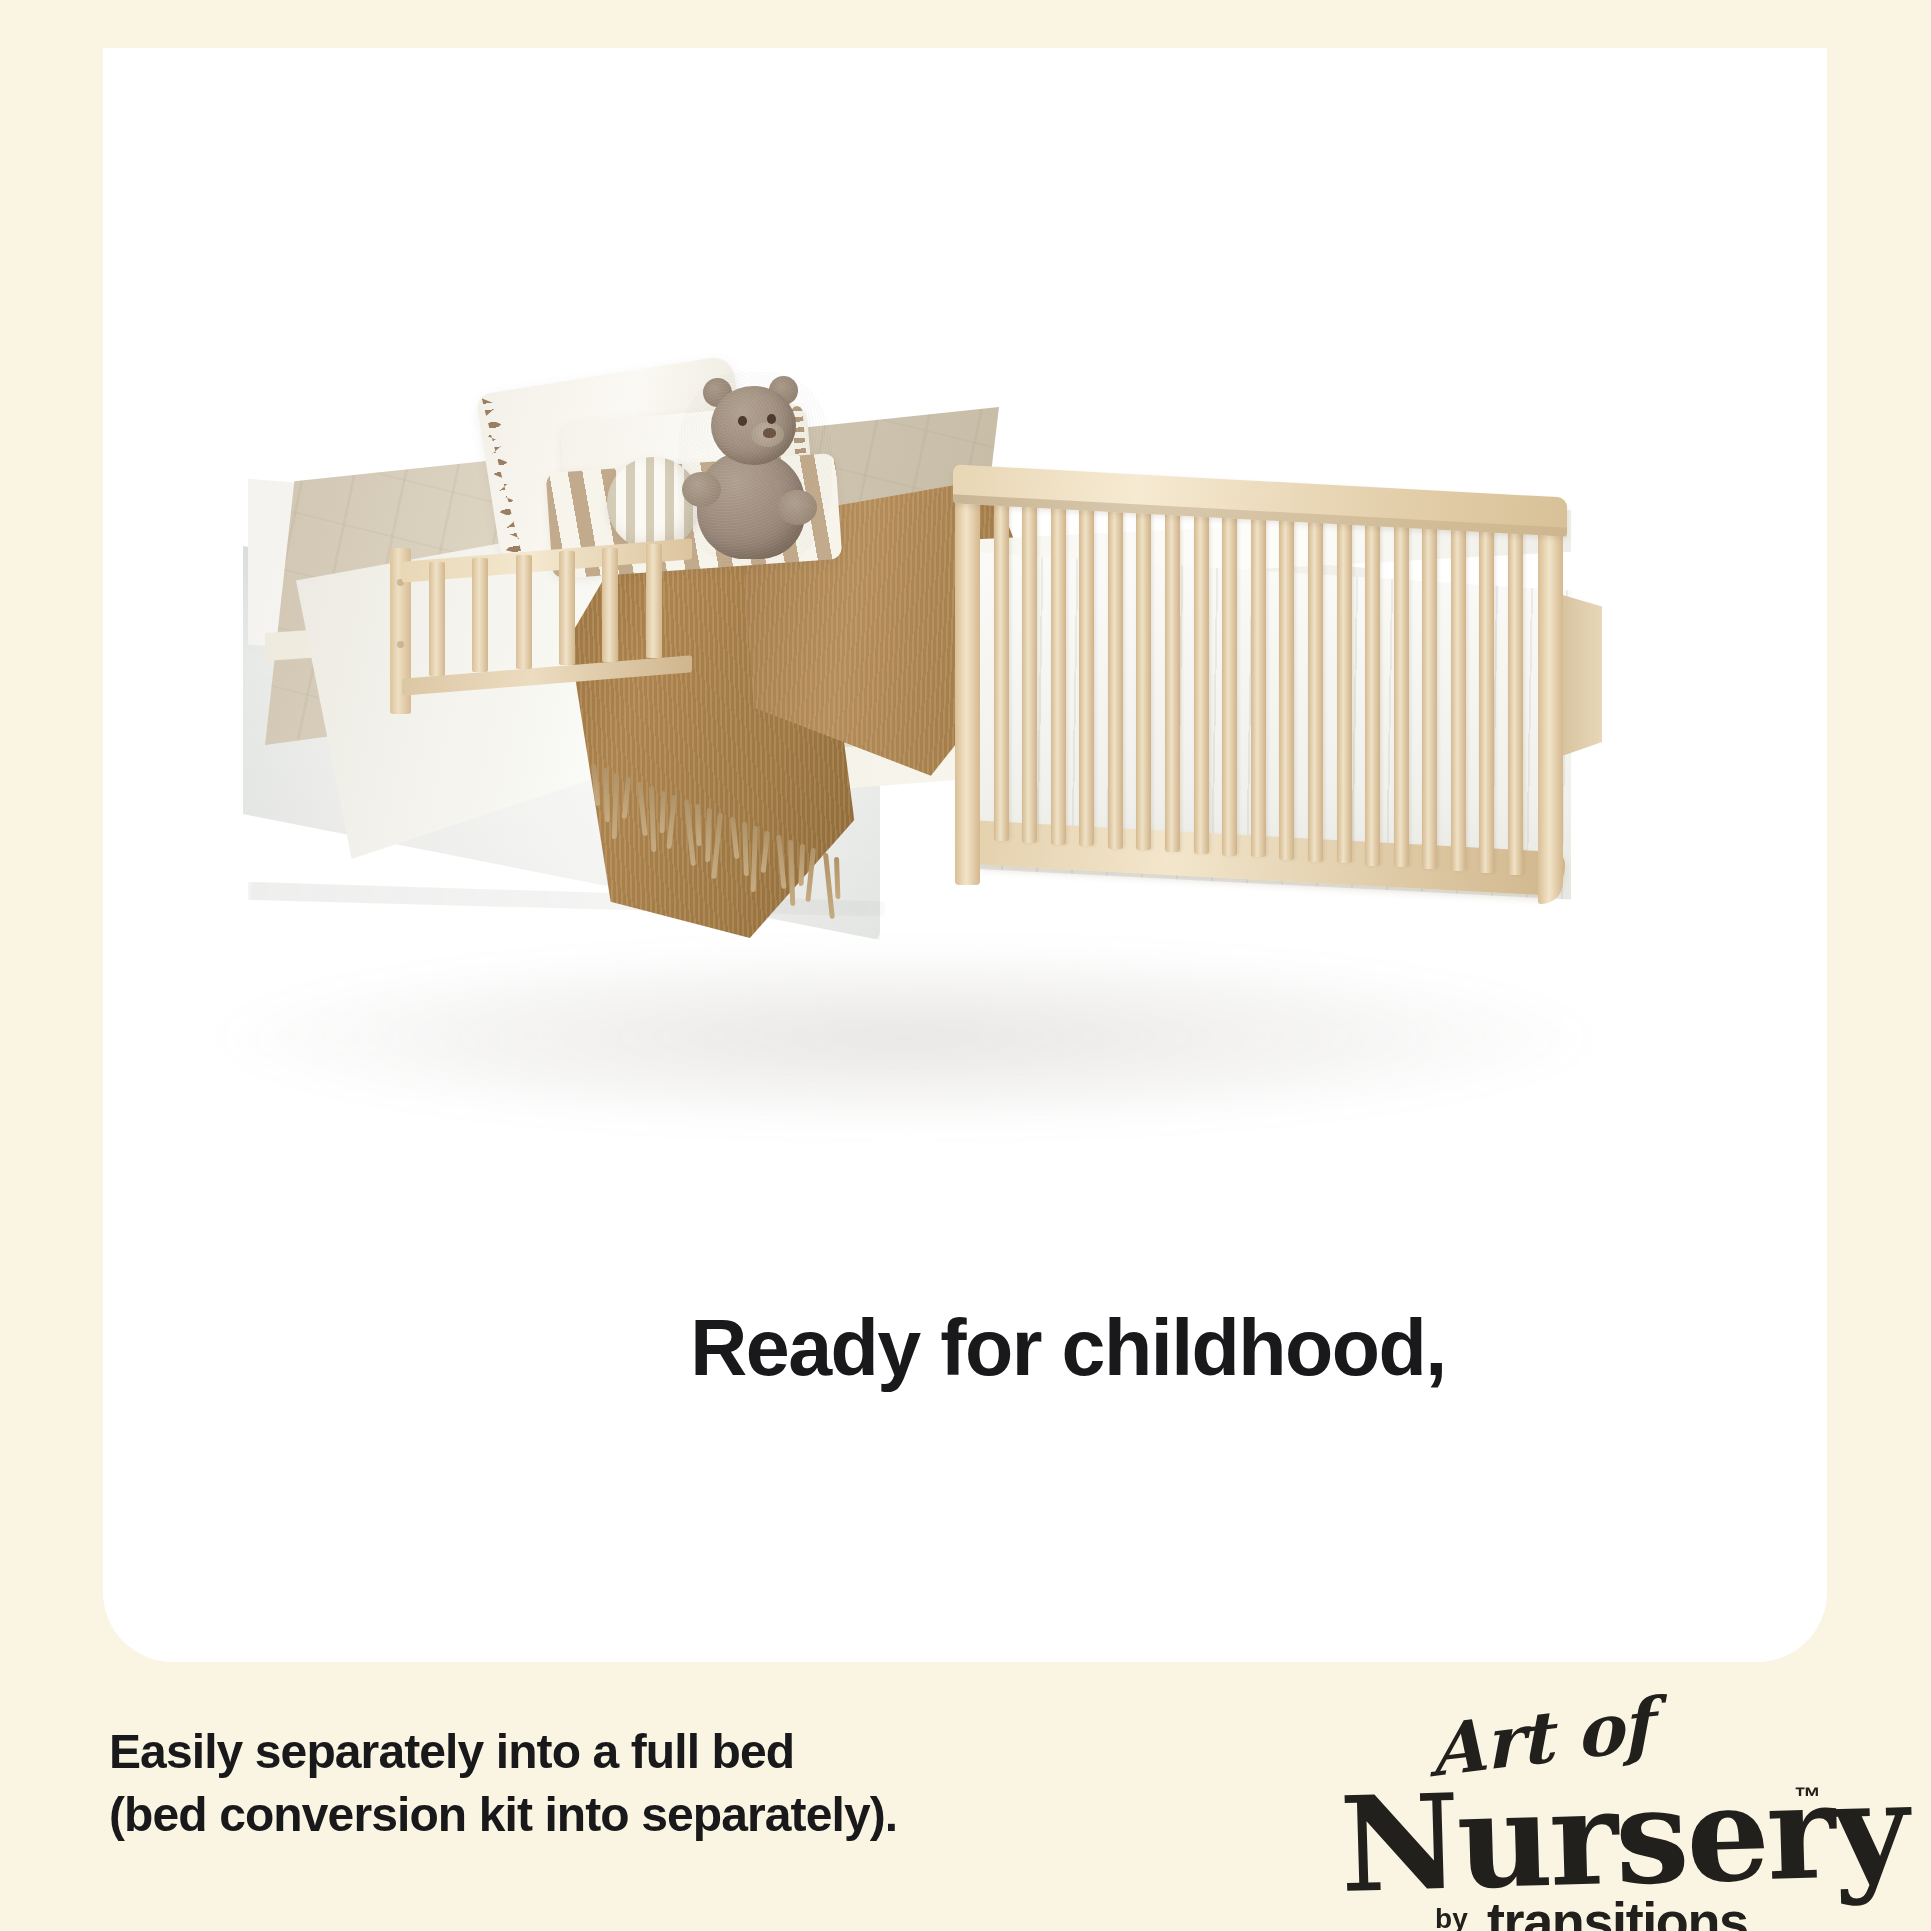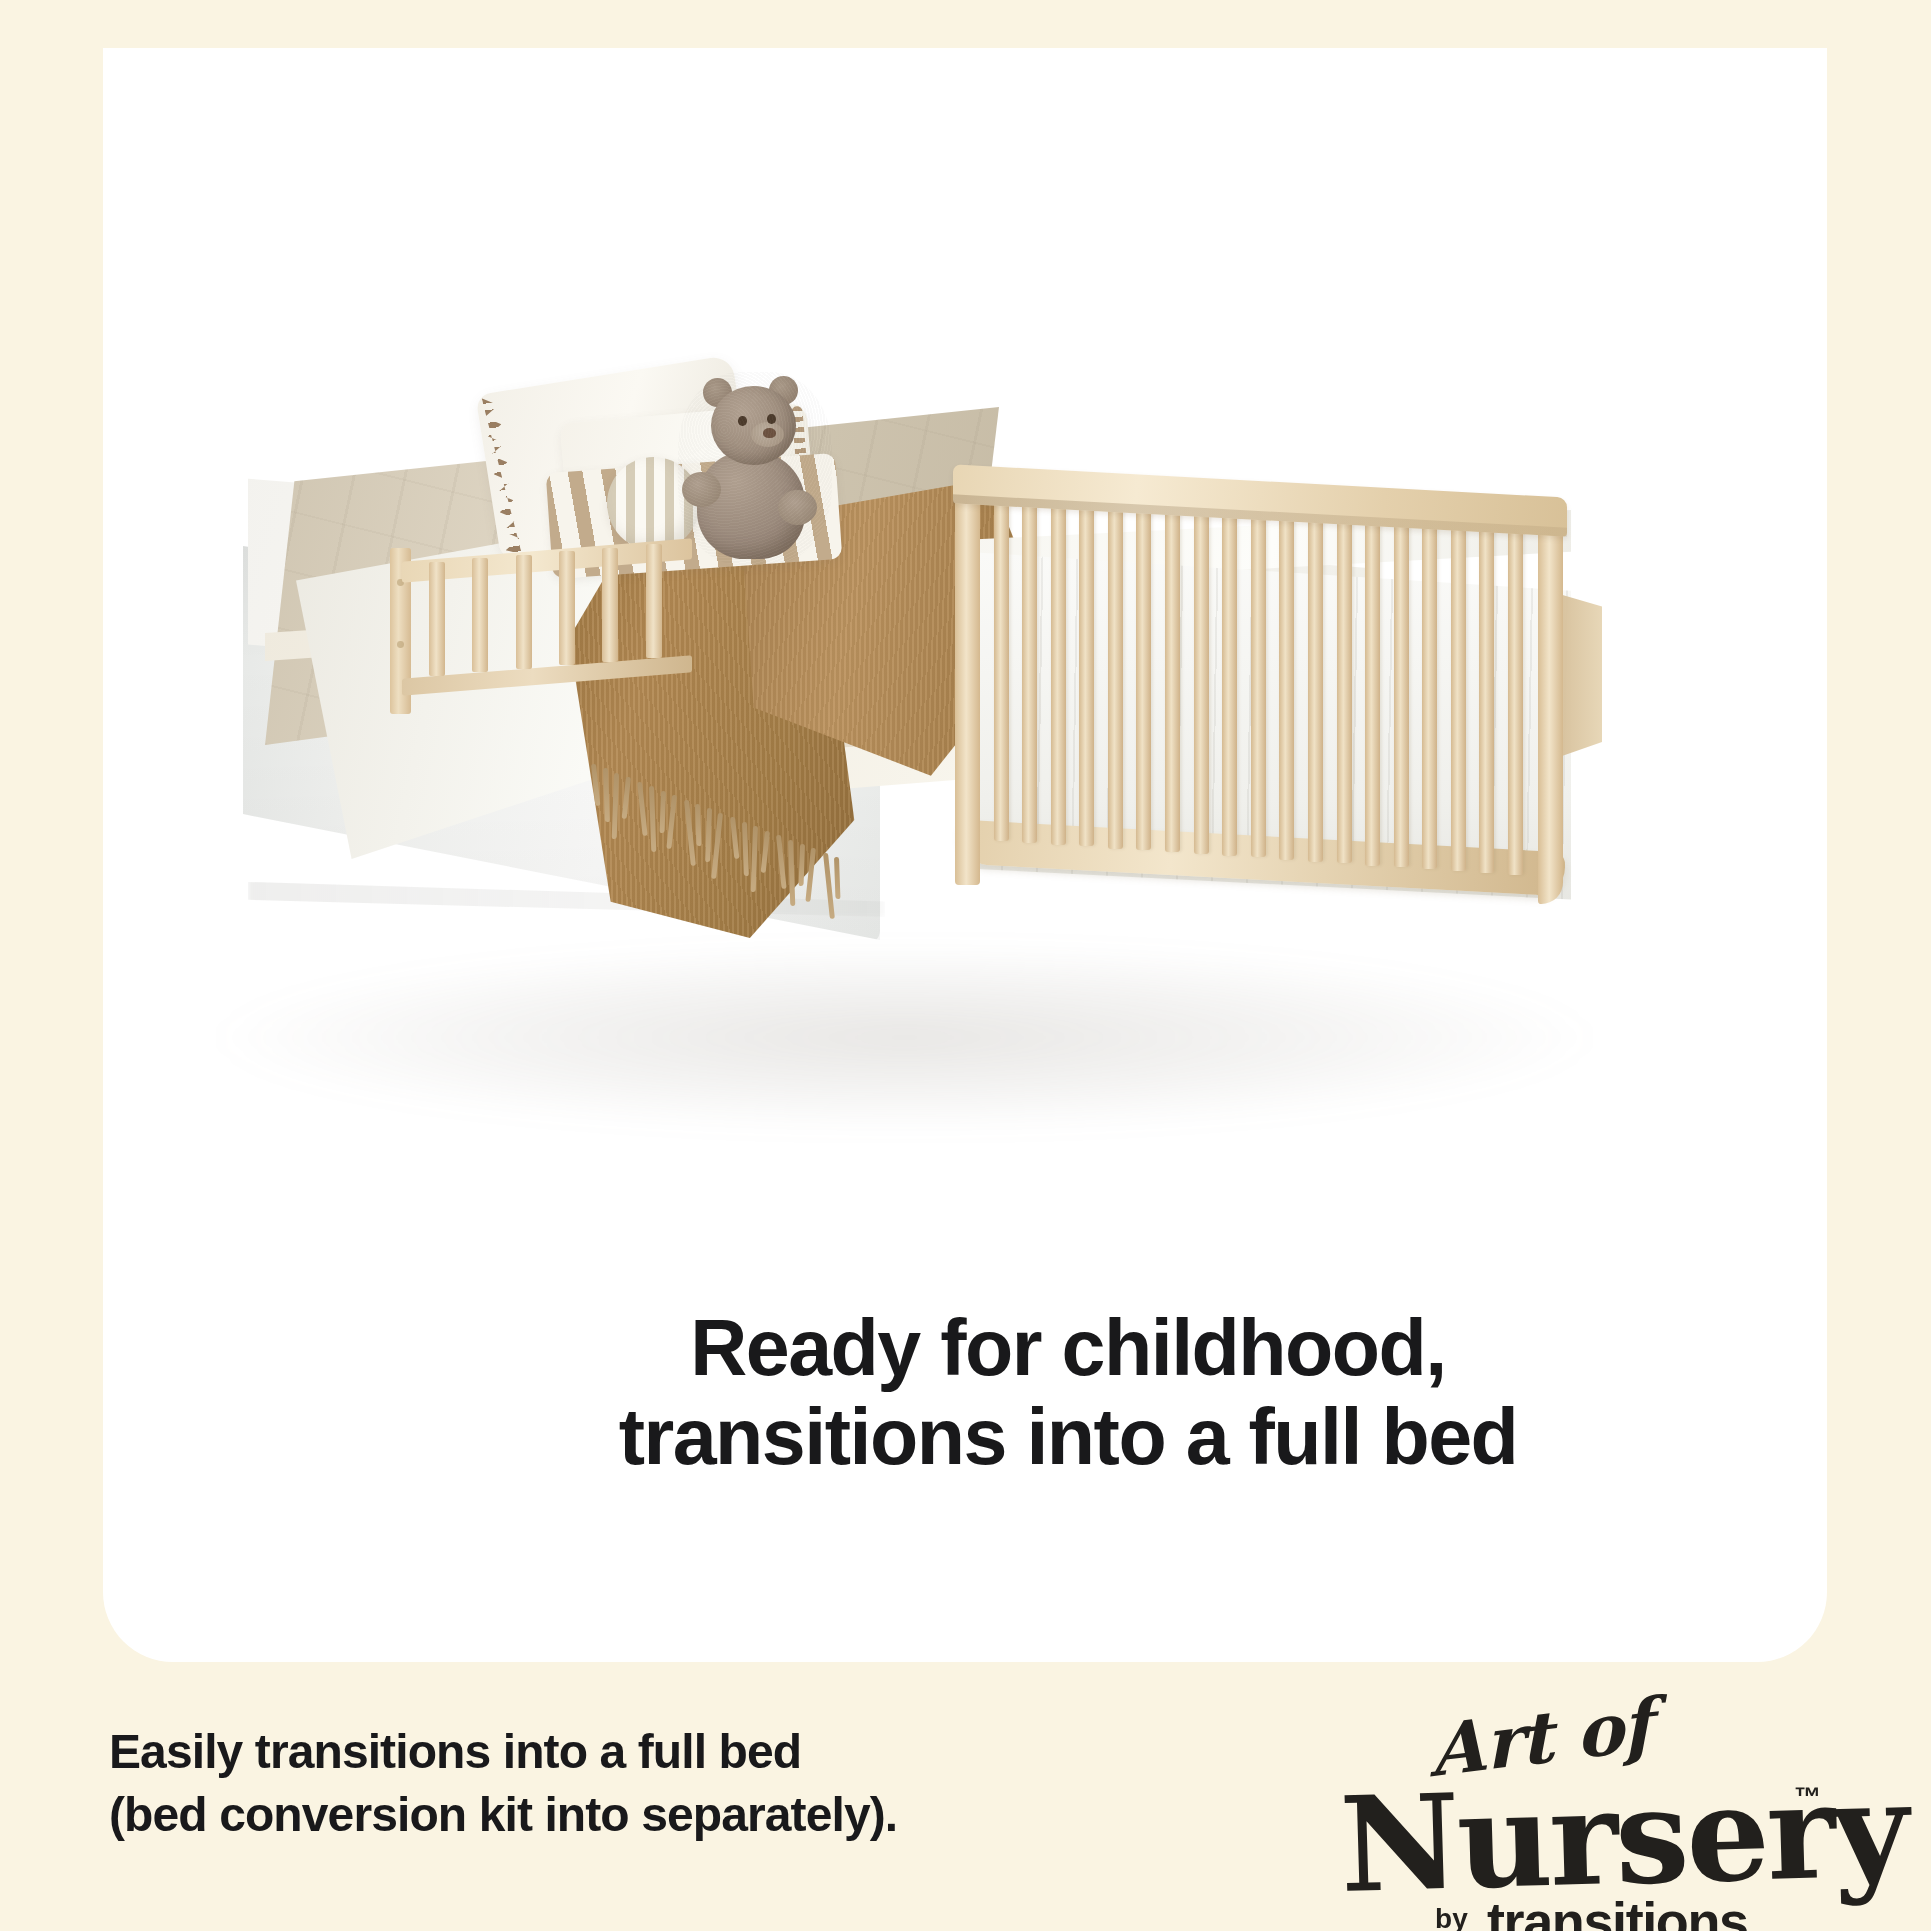--- a/index.html
+++ b/index.html
@@ -449,29 +449,28 @@
           <div class="sl" style="left: 498px; top: 44px; height: 346px;"></div>
           <div class="sl" style="left: 526px; top: 46px; height: 346px;"></div>
           <div class="sl" style="left: 555px; top: 47px; height: 347px;"></div>
           <div class="rim-top"></div>
       </div>
 
     </div>
 
     <div class="headline">
       <div>Ready for childhood,</div>
-      <div>transitions into a full bed</div>
     </div>
 
   </div>
 
   <div class="footer">
 
     <div class="foot-caption">
-      <div>Easily transitions into a full bed</div>
+      <div>Easily separately into a full bed</div>
       <div>(bed conversion kit into separately).</div>
     </div>
 
     <div class="logo">
       <div class="art">Art of</div>
       <div class="nursery">Nursery</div>
       <div class="tm">™</div>
       <div class="by">by</div>
       <div class="sc">transitions</div>
     </div>

